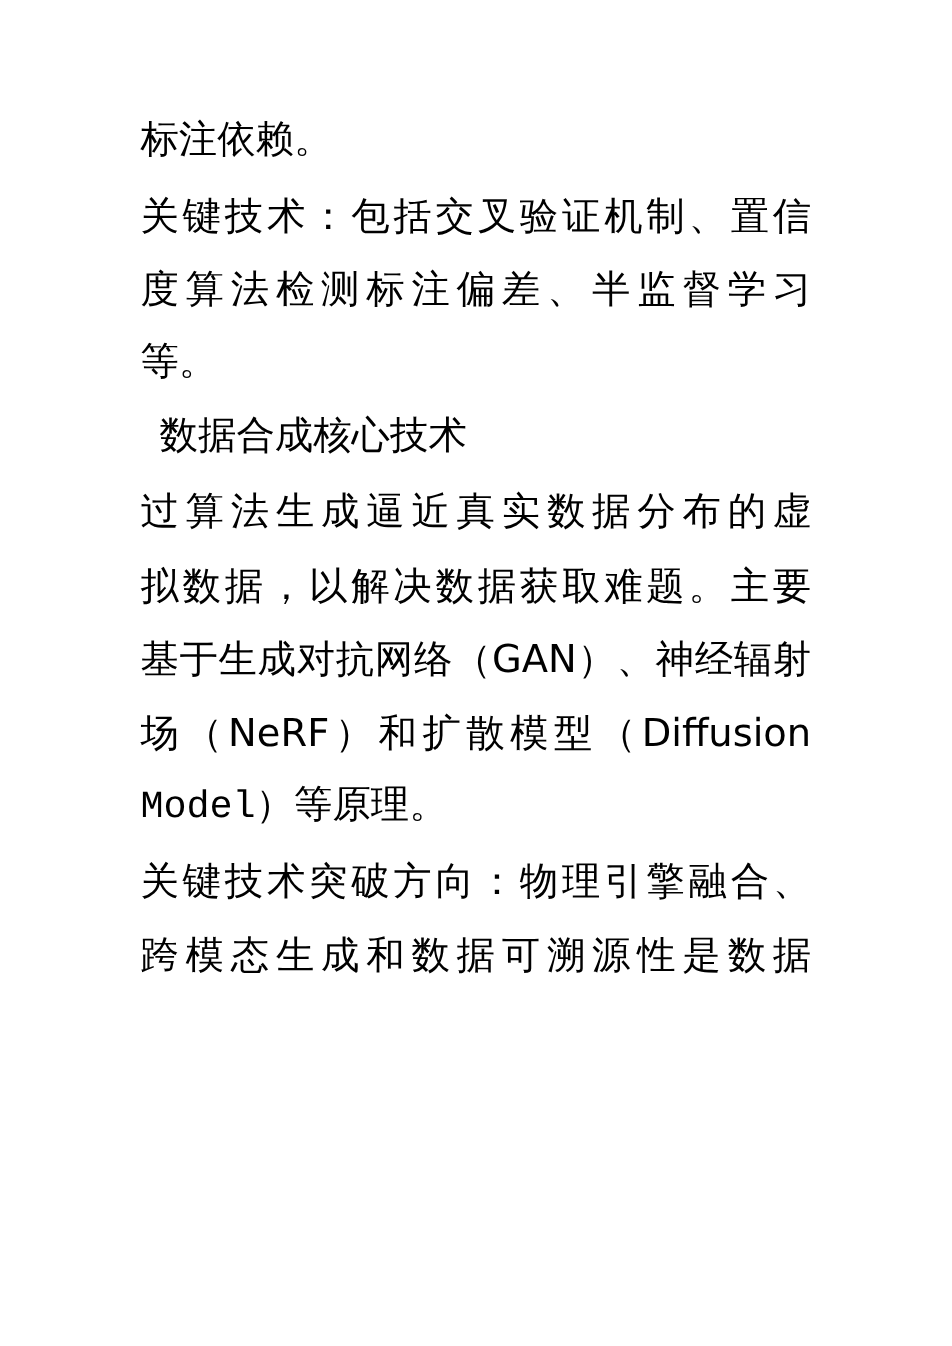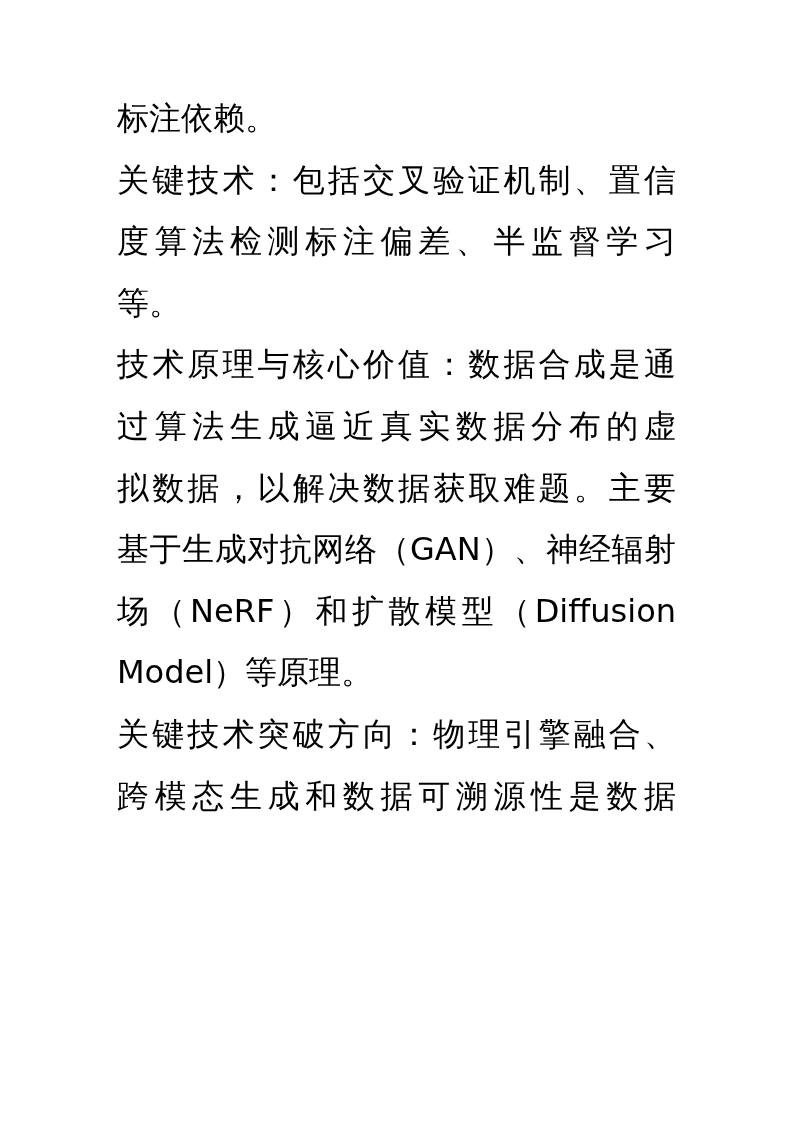--- a/index.html
+++ b/index.html
@@ -33,35 +33,36 @@
     height: 61.6px;
     text-align: justify;
     text-align-last: justify;
     word-break: keep-all;
     white-space: nowrap;
     overflow: visible;
   }
   .line.end {
     text-align: left;
     text-align-last: left;
+    font-family: Liberation Mono, monospace;
   }
   .line.indent {
     padding-left: 16px;
   }
 </style>
 </head>
 <body>
 
 <div class="page">
   <div class="textblock">
     <div class="line end">标注依赖。</div>
     <div class="line">关键技术：包括交叉验证机制、置信</div>
     <div class="line">度算法检测标注偏差、半监督学习</div>
     <div class="line end">等。</div>
-    <div class="line">技术原理与核心价值：数据合成是通</div>
+    <div class="line end indent">数据合成核心技术</div>
     <div class="line">过算法生成逼近真实数据分布的虚</div>
     <div class="line">拟数据，以解决数据获取难题。主要</div>
     <div class="line">基于生成对抗网络（GAN）、神经辐射</div>
     <div class="line">场（NeRF）和扩散模型（Diffusion</div>
     <div class="line end">Model）等原理。</div>
     <div class="line">关键技术突破方向：物理引擎融合、</div>
     <div class="line">跨模态生成和数据可溯源性是数据</div>
   </div>
 </div>
 

